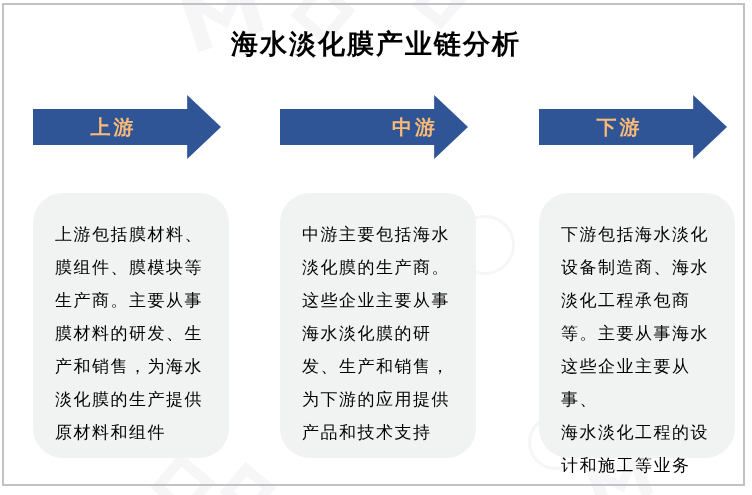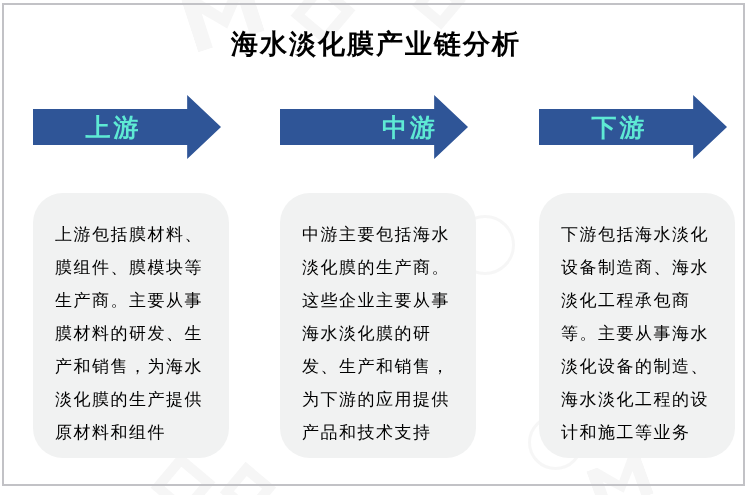--- a/index.html
+++ b/index.html
@@ -18,21 +18,21 @@
     text-align:center;font-size:27px;font-weight:bold;letter-spacing:2px;
   }
   .arrow{
     position:absolute;top:95px;width:188px;height:64px;
     background:#2F5597;
     clip-path:polygon(0 22%,82% 22%,82% 0,100% 50%,82% 100%,82% 78%,0 78%);
     display:flex;align-items:center;justify-content:center;
     box-sizing:border-box;padding-right:30px;
   }
   .arrow-label{
-    color:#5eead4;font-size:25px;font-weight:bold;letter-spacing:3px;
+    color:#fdba74;font-size:20px;font-weight:bold;letter-spacing:3px;
     line-height:1;padding-left:3px;
   }
   .box{
     position:absolute;top:193px;width:196px;height:265px;
     background:#f1f2f2;border-radius:30px;box-sizing:border-box;
   }
   .body-text{
     margin:4px;padding:21px 12px 0 18px;
     font-size:17px;line-height:33px;letter-spacing:1.5px;
     white-space:pre-line;
@@ -98,16 +98,16 @@
 </div>
 
 <div class="arrow col-3">
   <span class="arrow-label">下游</span>
 </div>
 <div class="box col-3">
   <p class="body-text">下游包括海水淡化
 设备制造商、海水
 淡化工程承包商
 等。主要从事海水
-淡化设备的制造、
+这些企业主要从事、
 海水淡化工程的设
 计和施工等业务</p>
 </div>
 
 </body></html>

